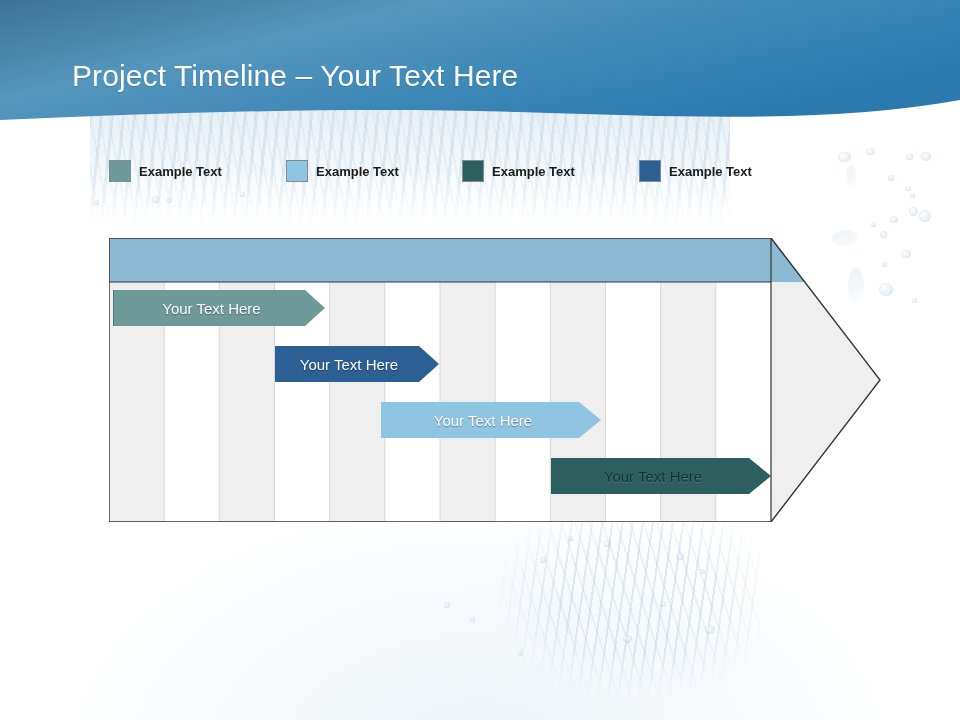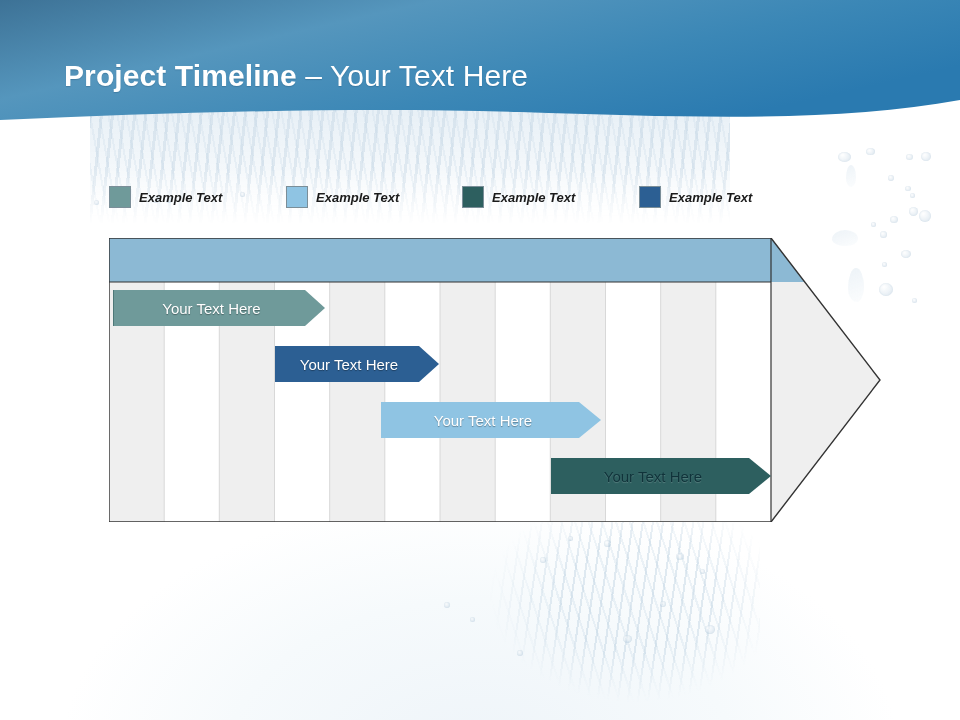--- a/index.html
+++ b/index.html
@@ -51,25 +51,25 @@
   
   .header{
     position:absolute;left:0;top:0;width:960px;height:132px;overflow:hidden;
   }
   .header svg{position:absolute;left:0;top:0;}
   .title{
     position:absolute;left:64px;top:59px;
     font-size:30px;color:#ffffff;letter-spacing:.1px;white-space:nowrap;
     text-shadow:0 1px 1px rgba(20,60,90,.25);
   }
-  .title .t-bold{font-weight:bold;}
+  .title .t-bold{font-weight:normal;margin-left:8px;}
   .title .t-light{font-weight:normal;}
 
   
-  .legend{position:absolute;left:109px;top:186px;width:760px;height:24px;font-style:italic;}
+  .legend{position:absolute;left:109px;top:160px;width:760px;height:24px;}
   .legend-item{position:absolute;display:flex;align-items:center;gap:8px;top:0;}
   .swatch{width:22px;height:22px;border:1px solid #7b8e98;box-sizing:border-box;}
   .legend-label{
     font-size:13px;font-weight:bold;color:#1b1b1b;white-space:nowrap;
   }
 
   
   .chart{position:absolute;left:109px;top:238px;width:775px;height:284px;}
   .chart-svg{position:absolute;left:0;top:0;}
   .months{position:absolute;left:0;top:0;height:44px;width:662px;display:flex;}

